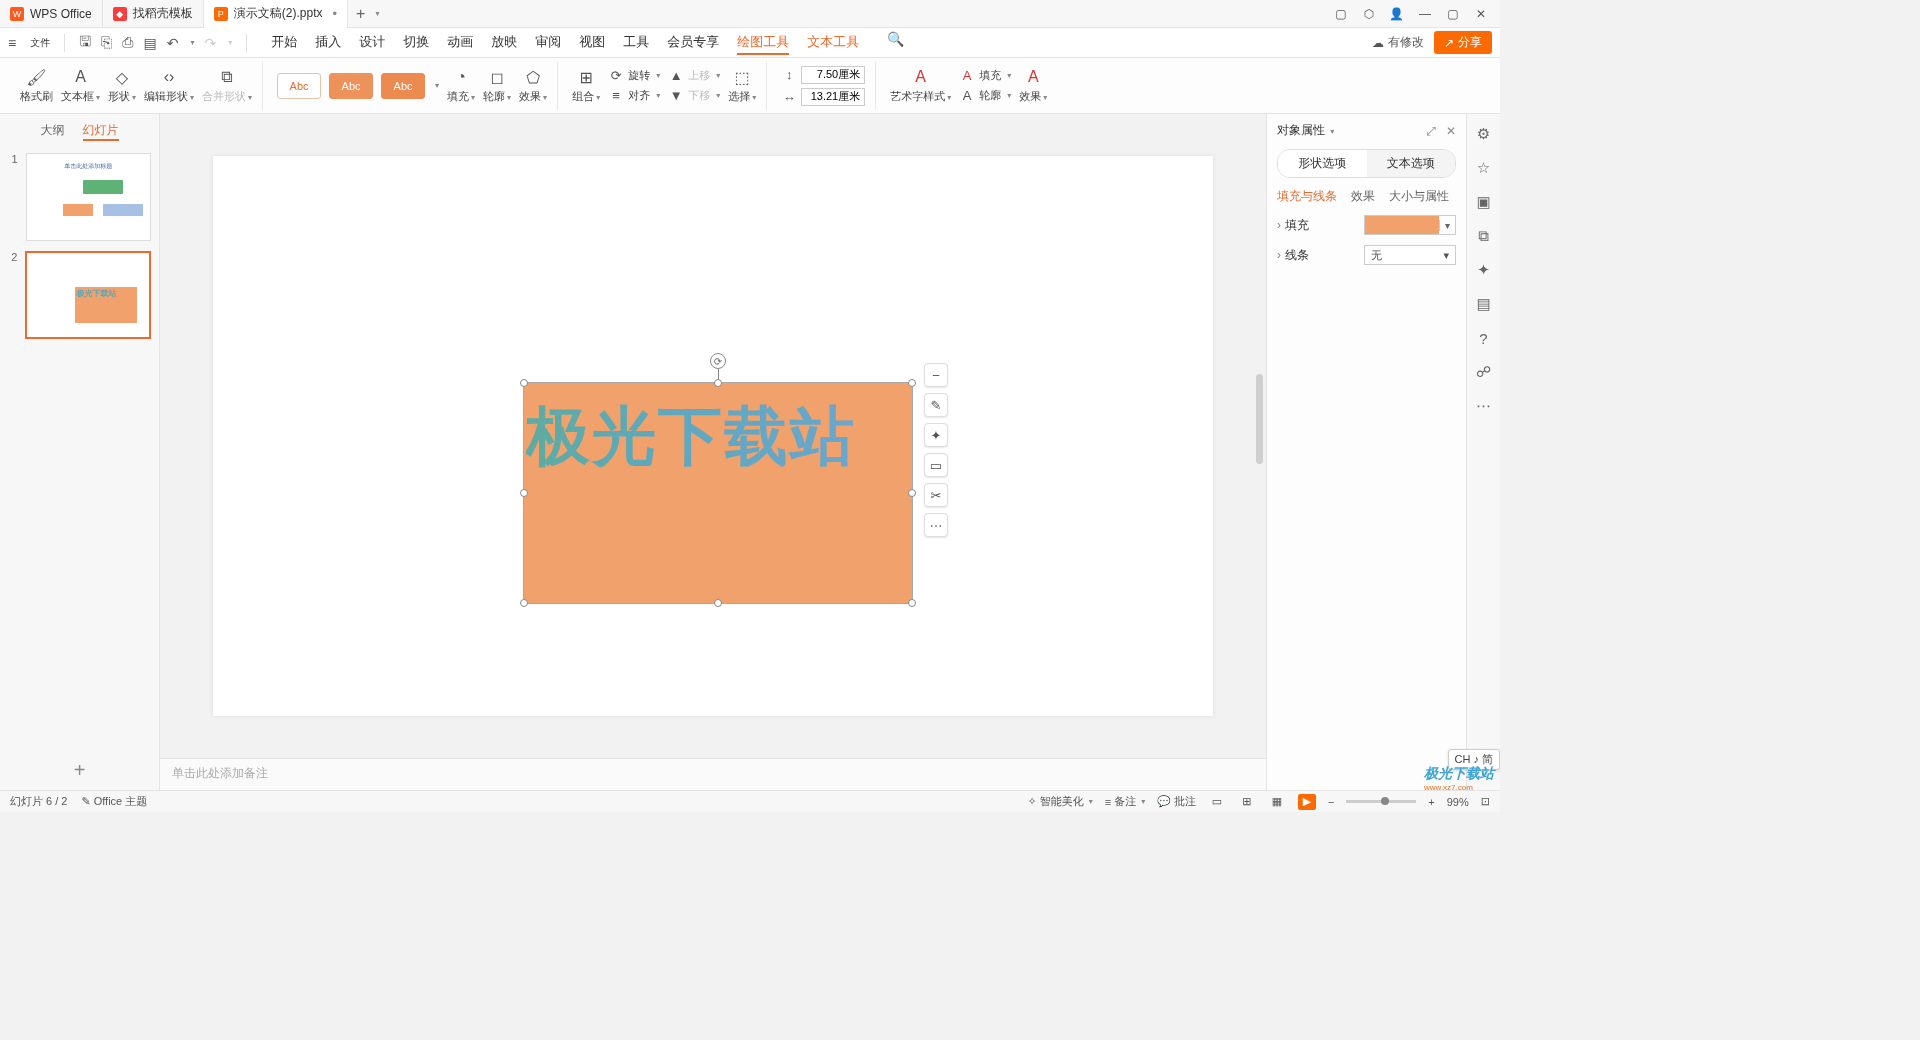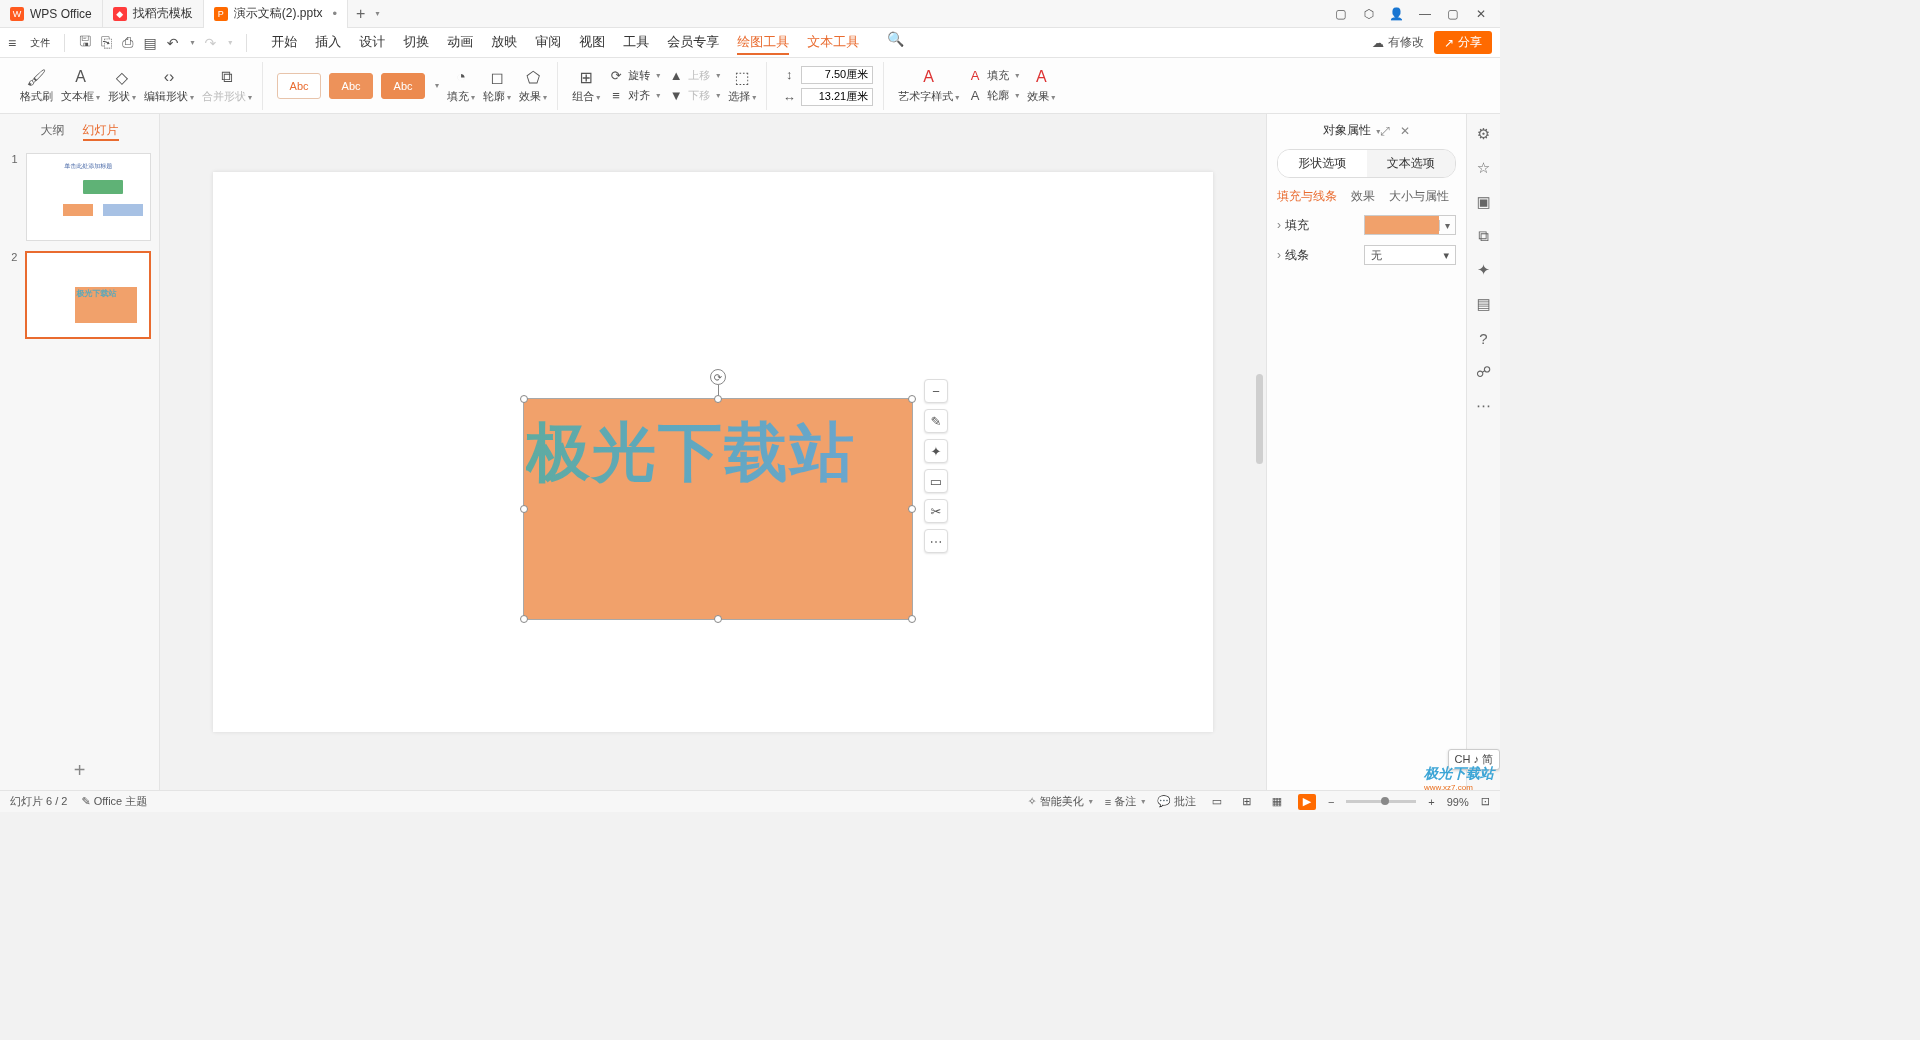--- a/index.html
+++ b/index.html
@@ -36,21 +36,21 @@
 .rib-btn .icn { width: 20px; height: 20px; display: inline-flex; align-items: center; justify-content: center; color: #555; font-size: 16px; }
 .rib-btn.small { flex-direction: row; gap: 4px; font-size: 11px; }
 .rib-btn.small .icn { width: 16px; height: 16px; font-size: 13px; }
 .rib-btn.disabled { color: #bbb; }
 .dd { font-size: 8px; color: #888; margin-left: 2px; }
 .style-chip { width: 44px; height: 26px; border: 1px solid #ddd; border-radius: 3px; display: flex; align-items: center; justify-content: center; font-size: 11px; cursor: pointer; }
 .style-chip.hollow { color: #e96b2f; background: #fff; border-color: #e8c4ab; }
 .style-chip.fill { background: #ed925a; color: #fff; border-color: #ed925a; }
 .style-chip.fill2 { background: #ec8a4f; color: #fff; border-color: #ec8a4f; }
 .rib-col { display: flex; flex-direction: column; gap: 4px; }
-.rib-input { width: 72px; height: 18px; border: 1px solid #ccc; font-size: 11px; padding: 0 4px; text-align: right; background: #fff; }
+.rib-input { width: 64px; height: 18px; border: 1px solid #ccc; font-size: 11px; padding: 0 4px; text-align: right; background: #fff; }
 
 
 .body { display: flex; height: calc(100% - 28px - 30px - 56px - 22px); }
 .slidepanel { width: 160px; background: #f7f7f7; border-right: 1px solid #e4e4e4; display: flex; flex-direction: column; }
 .slidepanel-tabs { display: flex; justify-content: center; gap: 18px; padding: 8px 0; font-size: 12px; }
 .sp-tab { color: #666; cursor: pointer; }
 .sp-tab.active { color: #e96b2f; border-bottom: 2px solid #e96b2f; }
 .thumbs { flex: 1; overflow: auto; padding: 4px 8px; }
 .thumb-row { display: flex; gap: 8px; margin-bottom: 10px; }
 .thumb-num { width: 12px; font-size: 11px; color: #666; text-align: right; }
@@ -71,21 +71,21 @@
 .h-sw{left:-4px;bottom:-4px}.h-s{left:calc(50% - 4px);bottom:-4px}.h-se{right:-4px;bottom:-4px}
 .rot-handle { position: absolute; left: calc(50% - 8px); top: -30px; width: 16px; height: 16px; border: 1px solid #888; border-radius: 50%; background: #fff; display: flex; align-items: center; justify-content: center; font-size: 10px; color: #666; }
 .rot-line { position: absolute; left: 50%; top: -14px; width: 1px; height: 14px; background: #888; }
 .float-tools { position: absolute; right: -36px; top: -20px; display: flex; flex-direction: column; gap: 6px; }
 .float-btn { width: 24px; height: 24px; background: #fff; border: 1px solid #ddd; border-radius: 4px; display: flex; align-items: center; justify-content: center; color: #555; font-size: 13px; box-shadow: 0 1px 2px rgba(0,0,0,0.1); }
 .notes { height: 32px; border-top: 1px solid #e4e4e4; background: #fafafa; padding: 6px 12px; color: #aaa; font-size: 12px; }
 .canvas-scroll { position: absolute; right: 3px; top: 260px; width: 7px; height: 90px; background: #cfcfcf; border-radius: 4px; }
 
 
 .rightpanel { width: 200px; background: #fdfdfd; border-left: 1px solid #e4e4e4; display: flex; flex-direction: column; padding: 8px 10px; gap: 10px; }
-.rp-head { display: flex; justify-content: center; align-items: center; font-size: 12px; color: #333; }
+.rp-head { display: flex; justify-content: space-between; align-items: center; font-size: 12px; color: #333; }
 .rp-head-btns { display: flex; gap: 10px; color: #888; }
 .rp-tabs { display: flex; border: 1px solid #ddd; border-radius: 13px; overflow: hidden; }
 .rp-tab { flex: 1; text-align: center; padding: 5px 0; font-size: 12px; background: #f4f4f4; cursor: pointer; }
 .rp-tab.active { background: #fff; }
 .rp-subtabs { display: flex; gap: 14px; font-size: 12px; }
 .rp-subtab { color: #666; cursor: pointer; }
 .rp-subtab.active { color: #e96b2f; }
 .rp-row { display: flex; justify-content: space-between; align-items: center; font-size: 12px; }
 .rp-row .chev { color: #888; margin-right: 4px; }
 .swatch-dd { width: 92px; height: 20px; border: 1px solid #ccc; display: flex; align-items: center; }
@@ -352,20 +352,21 @@
             <div class="float-btn">✎</div>
             <div class="float-btn">✦</div>
             <div class="float-btn">▭</div>
             <div class="float-btn">✂</div>
             <div class="float-btn">⋯</div>
           </div>
         </div>
       </div>
       <div class="canvas-scroll"></div>
     </div>
+    <div class="notes">单击此处添加备注</div>
   </div>
 
   <div class="rightpanel">
     <div class="rp-head">
       <span><span>对象属性</span> <span class="dd">▾</span></span>
       <span class="rp-head-btns">
           <span>⤢</span>
           <span>✕</span>
         </span>
     </div>

